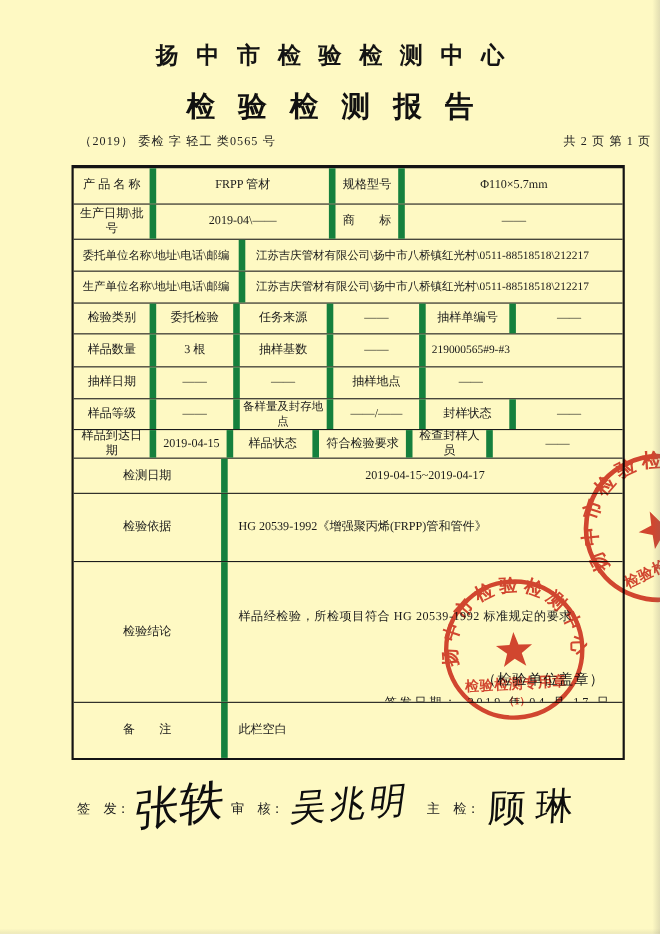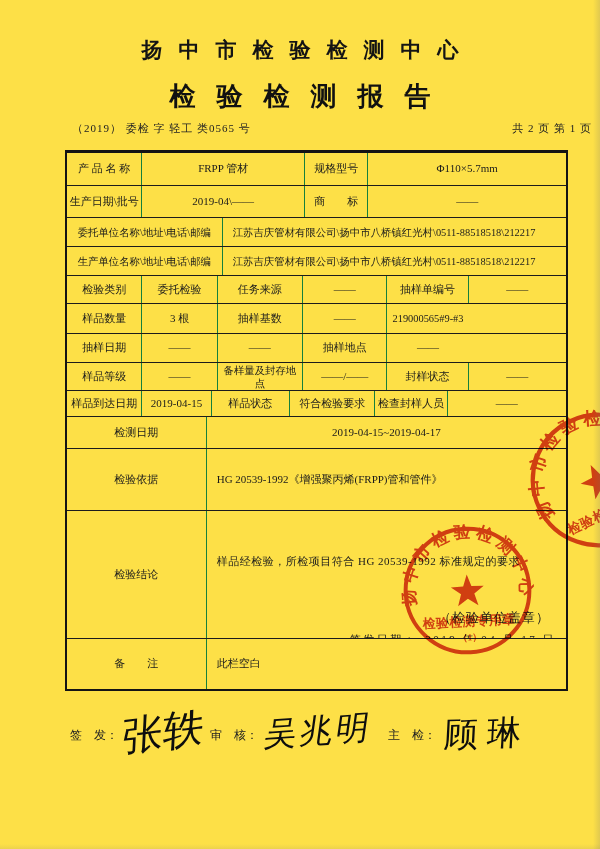--- a/index.html
+++ b/index.html
@@ -1,32 +1,32 @@
 <!DOCTYPE html>
 <html><head>
 <meta charset="utf-8">
 <style>
   html,body { margin:0; padding:0; background:#ffffff; }
   .page {
-    position:relative; width:600px; height:849px; background:#fde047;
+    position:relative; width:600px; height:849px; background:#fef9c3;
     overflow:hidden; font-family:"Liberation Serif","DejaVu Serif",serif; color:#1c1c1c;
   }
   
   .title1 { position:absolute; top:36px; left:0; width:100%; text-align:center;
     font-size:21px; font-weight:bold; letter-spacing:16px; text-indent:16px; color:#141414; }
   .title2 { position:absolute; top:79px; left:0; width:100%; text-align:center;
     font-size:26px; font-weight:bold; letter-spacing:21px; text-indent:21px; color:#111; }
   .docline { position:absolute; top:121px; left:72px; right:8px;
     display:flex; justify-content:space-between; font-size:11px; letter-spacing:1px; color:#222; }
   
   .rpt { position:absolute; left:65px; top:150px; width:503px;
     border:2px solid #141414; border-top-width:3px; box-sizing:border-box; background:transparent; }
   .row { display:grid; border-bottom:1px solid #1c1c1c; box-sizing:border-box; }
   .row:last-child { border-bottom:none; }
-  .cell { border-right:1px solid #15803d; display:flex; align-items:center; justify-content:center;
+  .cell { border-right:6px solid #15803d; display:flex; align-items:center; justify-content:center;
     font-size:11px; color:#1b1b1b; padding:0 2px; box-sizing:border-box; overflow:hidden;
     text-align:center; line-height:1.25; }
   .cell:last-child { border-right:none; }
   .cell.left { justify-content:flex-start; text-align:left; padding-left:10px; }
   .cell.sm { font-size:10.4px;text-align:center; }
   .cols4  { grid-template-columns:15.1% 32.6% 12.7% 39.6%; }
   .colsA  { grid-template-columns:31.2% 68.8%; }
   .cols6  { grid-template-columns:15.1% 15.1% 17.1% 16.9% 16.3% 19.5%; }
   .cols6b { grid-template-columns:15.1% 13.9% 15.7% 17.1% 14.5% 23.7%; }
   .colsB  { grid-template-columns:28% 72%; }

